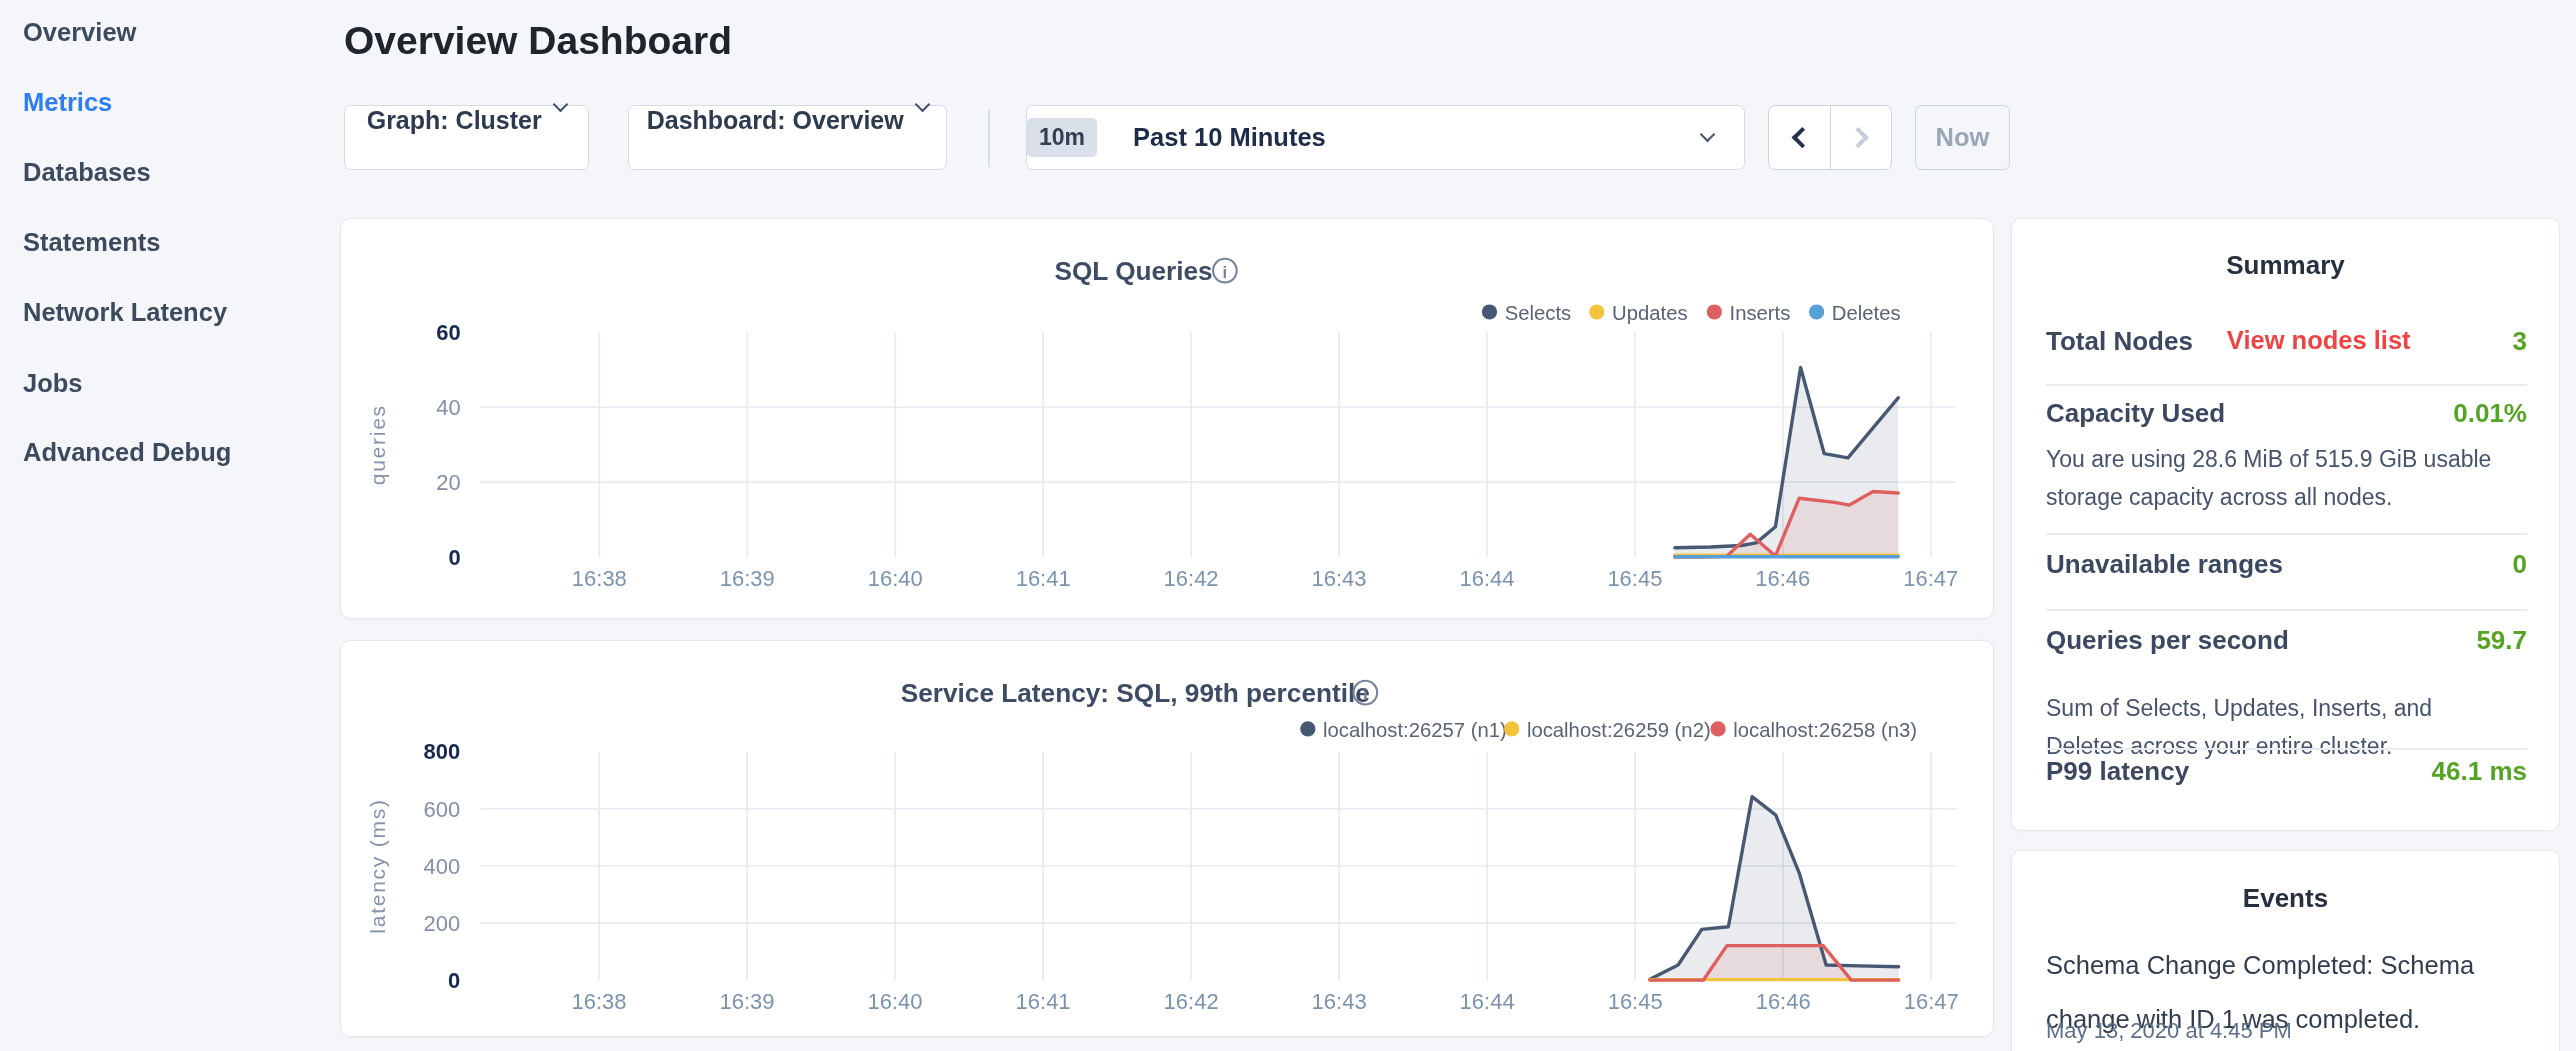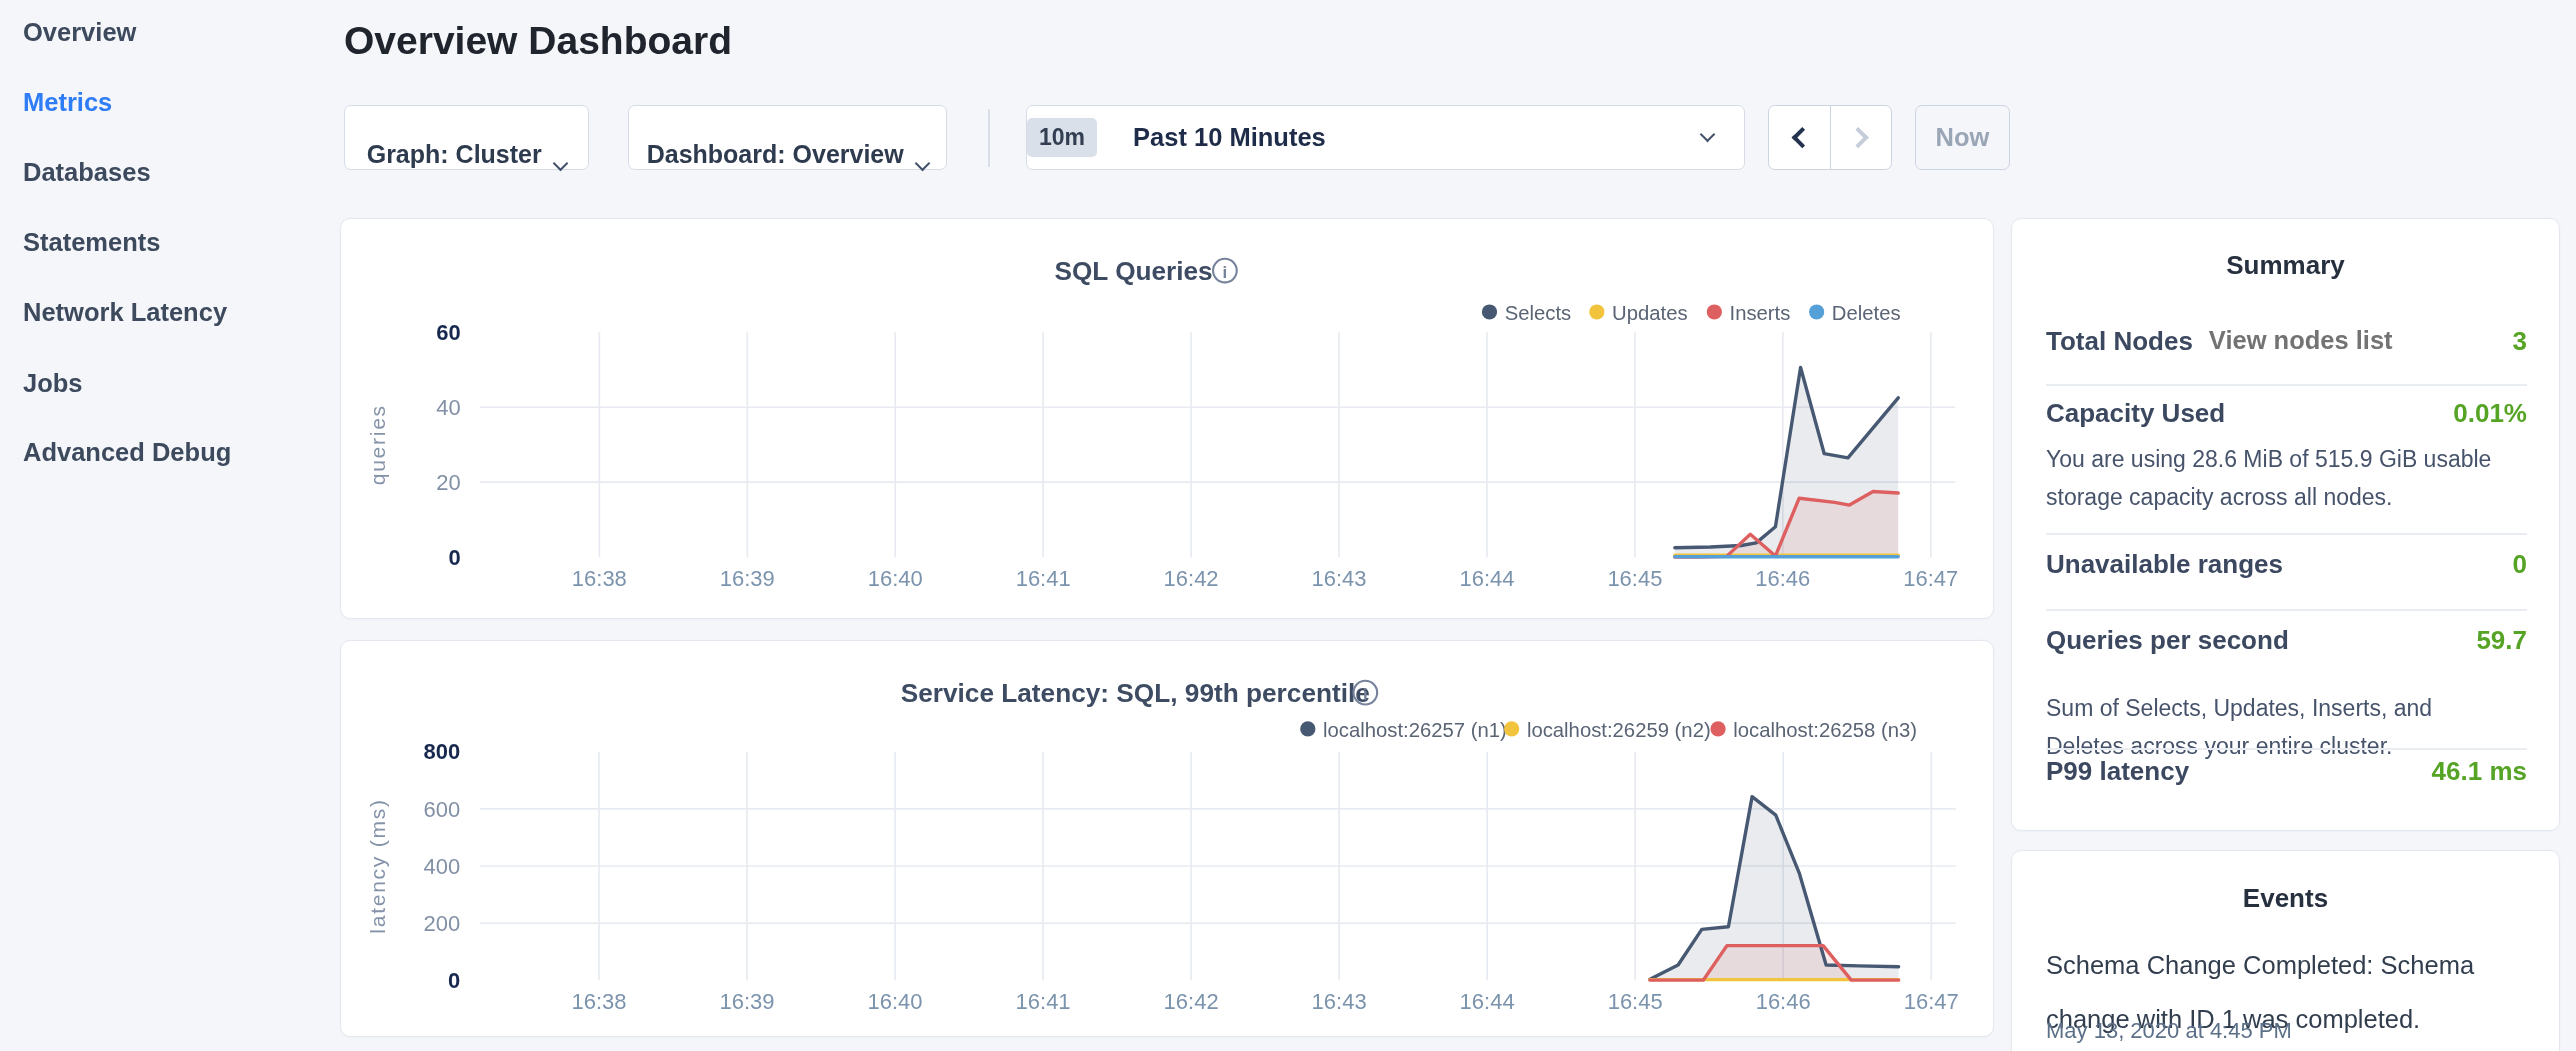--- a/index.html
+++ b/index.html
@@ -9,21 +9,21 @@
 
   
   .sidebar { position:absolute; left:0; top:0; width:340px; height:100%; }
   .nav-item { position:absolute; left:23px; height:34px; line-height:34px; font-size:25.5px;
               font-weight:600; color:#3d4a5d; cursor:pointer; text-decoration:none; display:block; }
   .nav-item.active { color:#2e7cf6; }
 
   
   .page-title { position:absolute; left:344px; top:18.7px; font-size:39px; font-weight:bold; color:#20242c; }
   .toolbar-btn { position:absolute; top:105px; height:65px; background:#fff; border:1.7px solid #d5dce6;
-                 border-radius:6.8px; display:flex; align-items:flex-end; justify-content:center;
+                 border-radius:6.8px; display:flex; align-items:flex-start; justify-content:center;
                  font-size:25px; font-weight:bold; color:#2e3a4e; cursor:pointer; }
   .chev-down { width:11px; height:11px; border-right:2.6px solid #44516b; border-bottom:2.6px solid #44516b;
                transform:rotate(45deg); display:inline-block; margin-left:13.6px; margin-top:-6.8px; }
   .toolbar-divider { position:absolute; left:988px; top:109px; width:1.7px; height:58px; background:#d9dfe9; }
   .time-selector { position:absolute; left:1026px; top:105px; width:719px; height:65px; background:#fff;
                    border:1.7px solid #d5dce6; border-radius:6.8px; display:flex; align-items:center; cursor:pointer; }
   .time-badge { background:#d9e0ea; border-radius:5.1px; padding:6px 12px;
                 font-size:23px; font-weight:bold; color:#333e52; }
   .time-label { margin-left:36px; font-size:25.5px; font-weight:bold; color:#1f2c49; }
   .time-selector .chev-down { position:absolute; right:31px; margin:0; margin-top:-5.1px; }
@@ -46,21 +46,21 @@
   .chart-card2 { left:340px; top:640px;  width:1654px; height:397px; }
   .summary-card{ left:2011px; top:218px; width:549px;  height:613px; }
   .events-card { left:2011px; top:850px; width:549px; height:255px; }
   .chart-svg { width:100%; height:100%; display:block; font-family:"Liberation Sans", sans-serif; }
 
   
   .panel-title { position:absolute; left:0; width:100%; text-align:center; font-size:26px;
                  font-weight:bold; color:#27303f; }
   .srow { position:absolute; left:34px; width:481px; height:44px; display:flex; align-items:flex-start; }
   .slabel { font-size:26px; font-weight:bold; color:#3b4860; }
-  .slink { font-size:25.5px; font-weight:bold; color:#737373; margin-left:16px; text-decoration:none; cursor:pointer; }
+  .slink { font-size:25.5px; font-weight:bold; color:#ef4444; margin-left:34px; text-decoration:none; cursor:pointer; }
   .sval { margin-left:auto; font-size:26px; font-weight:bold; color:#55a425; }
   .sdesc { position:absolute; left:34px; width:463px; font-size:23px; color:#46536b; line-height:38px; }
   .sdivider { position:absolute; left:34px; width:481px; height:1.7px; background:#e9edf2; }
   .event-text { position:absolute; left:34px; width:472px; font-size:25.5px; color:#323e4e; line-height:54px; }
   .event-time { position:absolute; left:34px; font-size:22px; color:#5d7089; }
 </style>
 </head>
 <body>
 
 <div class="page">

